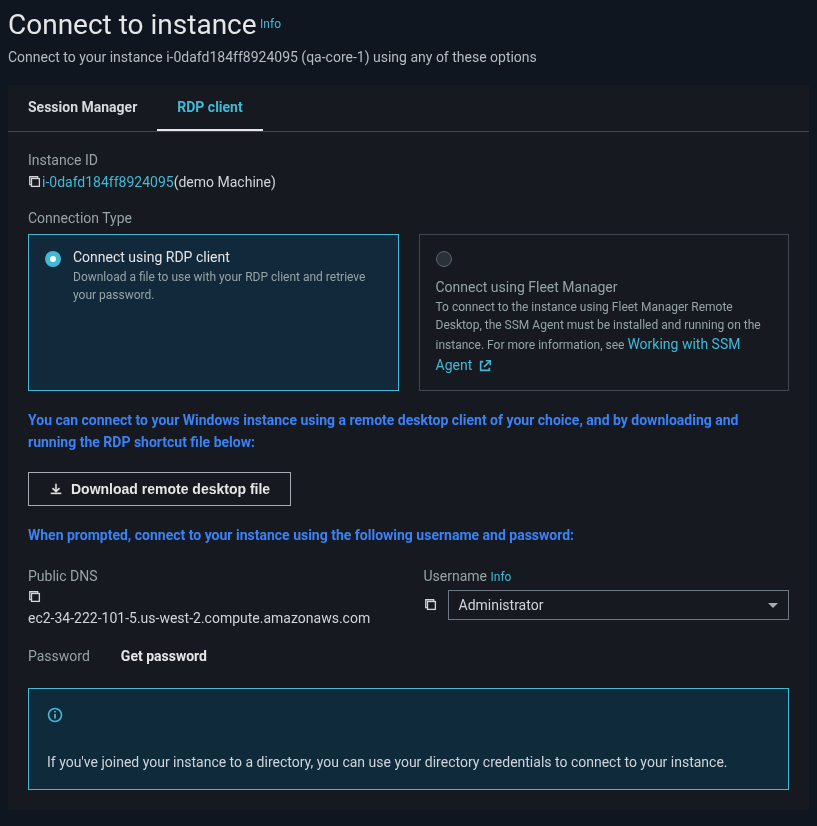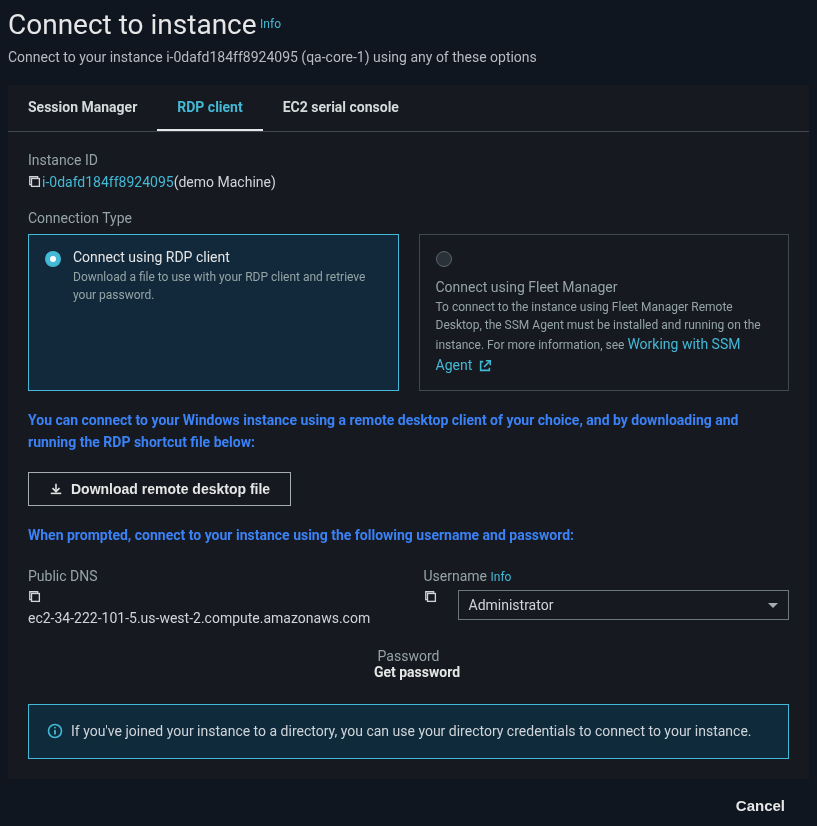--- a/index.html
+++ b/index.html
@@ -174,22 +174,22 @@
     .col {
       flex: 1;
     }
     .dns-val {
       color: #d1d5db;
       margin-top: 6px;
       word-break: break-all;
     }
     .user-row {
       display: flex;
-      align-items: flex-start;
-      gap: 20px;
+      align-items: center;
+      gap: 10px;
       margin-top: 6px;
     }
     .select-box {
       flex: 1;
       border: 1px solid #6c7781;
       background: #16191f;
       color: #d1d5db;
       padding: 6px 10px;
       display: flex;
       align-items: center;
@@ -197,38 +197,39 @@
       cursor: pointer;
     }
     .caret {
       width: 0; height: 0;
       border-left: 5px solid transparent;
       border-right: 5px solid transparent;
       border-top: 5px solid #a6acb3;
     }
     .pw-row {
       display: flex;
+      gap: 14px;
       margin-top: 22px;
       align-items: center;
-      flex-direction: column;
     }
     .pw-label { color: #95a5a6; }
     .pw-link {
       color: #e6e6e6;
       font-weight: 700;
       cursor: pointer;
       padding-left: 17px;
     }
     .info-box {
       border: 1px solid #44b9d6;
       background: #0f2a3a;
       display: flex;
-      gap: 8px;
+      gap: 29px;
       padding: 16px 18px;
       margin-top: 24px;
+      flex-direction: column;
     }
     .info-box .icon {
       color: #44b9d6;
       flex-shrink: 0;
       margin-top: 2px;
     }
     .info-text {
       color: #d1d5db;
       line-height: 1.5;
     }
@@ -254,21 +255,20 @@
   <div>
     <span class="header-title">Connect to instance</span>
     <span class="info-link">Info</span>
   </div>
   <div class="subtitle">Connect to your instance i-0dafd184ff8924095 (qa-core-1) using any of these options</div>
 
   <div class="panel">
     <div class="tabs">
       <div class="tab">Session Manager</div>
       <div class="tab active">RDP client</div>
-      <div class="tab">EC2 serial console</div>
     </div>
 
     <div class="content">
       <div class="label-gray">Instance ID</div>
       <div class="instance-row">
         <span class="copy-icon">
           <svg viewBox="0 0 16 16" width="14" height="14" stroke="#d1d5db" fill="none" stroke-width="1.5">
             <rect x="4" y="4" width="9" height="9"></rect>
             <path d="M4 11 H2 V2 H11 V4"></path>
           </svg>

